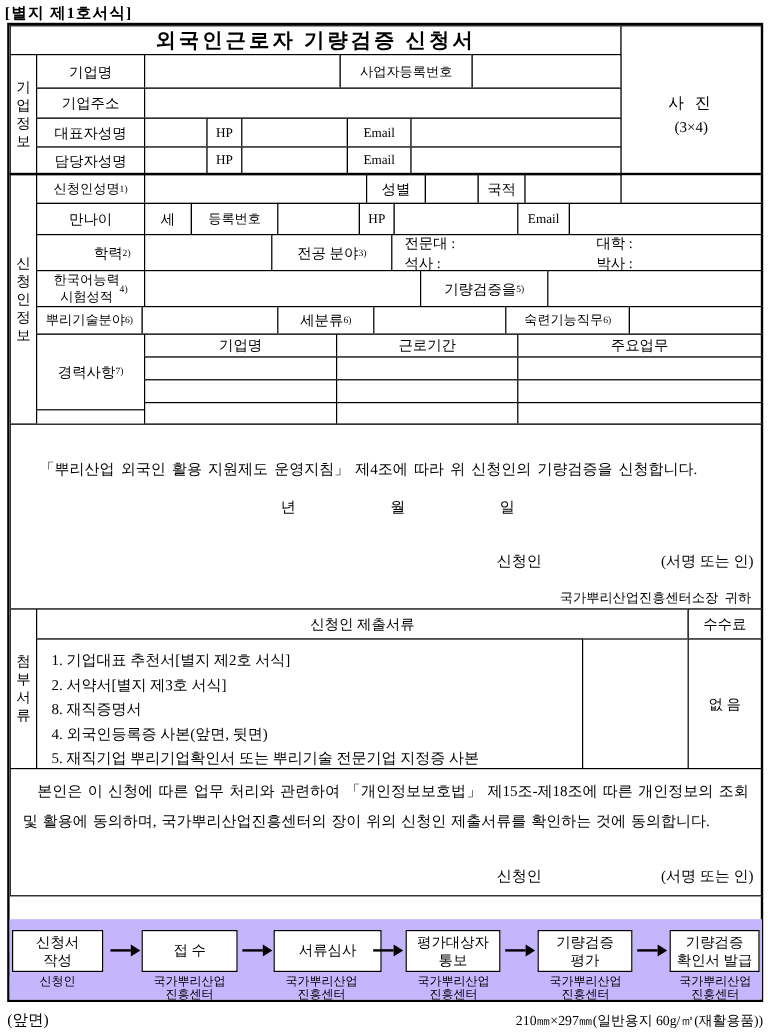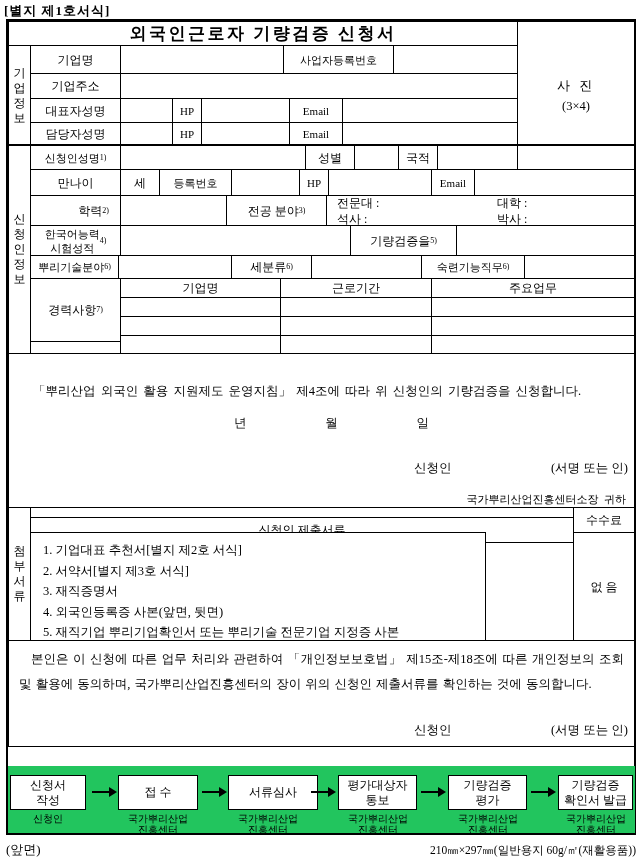--- a/index.html
+++ b/index.html
@@ -21,21 +21,21 @@
   .date-line{position:absolute;left:225px;top:62px;width:195px;display:flex;justify-content:space-between;font-size:12.5px;}
   .sign-row{position:absolute;left:0;width:100%;font-size:12.5px;}
   .sign-row .who{position:absolute;left:405px;}
   .sign-row .how{position:absolute;right:6px;}
   .recipient{position:absolute;right:8px;top:138px;font-size:11px;white-space:pre;}
   .items{flex-direction:column;align-items:flex-start;justify-content:flex-start;padding:7px 8px 0 12px;text-align:left;}
   .items div{line-height:20.5px;font-size:12.5px;white-space:nowrap;}
   .consent-cell{flex-direction:column;align-items:stretch;justify-content:flex-start;padding:6px 10px 0 10px;position:absolute;}
   .consent-text{font-size:12.5px;line-height:25px;text-align:justify;text-indent:12px;word-spacing:1px;}
   .band{background:#a9a9a9;font-weight:bold;letter-spacing:1px;border-top:2px solid #000;border-bottom:6px solid #14532d;font-size:12.5px;margin-top:48px;}
-  .flow-cell{background:#22c55e;}
+  .flow-cell{background:#c4b5fd;}
   .step-box{position:absolute;top:9px;height:35px;border:1px solid #000;box-sizing:border-box;display:flex;align-items:center;justify-content:center;text-align:center;font-size:12px;line-height:15px;background:#fff;}
   .actor{position:absolute;top:48px;text-align:center;font-size:10px;line-height:10.5px;}
   .arrow{position:absolute;top:25px;height:1.5px;background:#000;}
   .arrow:after{content:'';position:absolute;right:-8px;top:-4.5px;border-left:8px solid #000;border-top:5px solid transparent;border-bottom:5px solid transparent;}
   .hline{position:absolute;left:0;width:626px;height:2px;background:#000;z-index:4;}
   .footer-left{position:absolute;left:6px;top:841px;font-size:13px;}
   .footer-right{position:absolute;right:4px;top:843px;font-size:11.5px;}
 </style>
 </head>
 <body>
@@ -175,26 +175,26 @@
         <span class="who">신청인</span>
         <span class="how">(서명 또는 인)</span>
       </div>
       <div class="recipient">국가뿌리산업진흥센터소장  귀하</div>
     </div>
 
     <div class="cell side pre" style="left:0;top:486px;width:23px;height:134px;">첨
 부
 서
 류</div>
-    <div class="cell lbl" style="left:22px;top:486px;width:544px;height:26px;margin-top:10px;">신청인 제출서류</div>
+    <div class="cell lbl" style="left:22px;top:486px;width:544px;height:26px;">신청인 제출서류</div>
     <div class="cell lbl" style="left:565px;top:486px;width:62px;height:26px;">수수료</div>
     <div class="cell items" style="left:22px;top:511px;width:456px;height:109px;">
       <div>1. 기업대표 추천서[별지 제2호 서식]</div>
       <div>2. 서약서[별지 제3호 서식]</div>
-      <div>3. 재직증명서</div>
+      <div>8. 재직증명서</div>
       <div>4. 외국인등록증 사본(앞면, 뒷면)</div>
       <div>5. 재직기업 뿌리기업확인서 또는 뿌리기술 전문기업 지정증 사본</div>
     </div>
     <div class="cell" style="left:565px;top:511px;width:62px;height:109px;">없 음</div>
 
     <div class="cell consent-cell" style="left:0;top:619px;width:627px;height:107px;">
       <div class="consent-text">본인은 이 신청에 따른 업무 처리와 관련하여 「개인정보보호법」 제15조-제18조에 따른 개인정보의 조회 및 활용에 동의하며, 국가뿌리산업진흥센터의 장이 위의 신청인 제출서류를 확인하는 것에 동의합니다.</div>
       <div class="sign-row" style="top:82px;">
         <span class="who">신청인</span>
         <span class="how">(서명 또는 인)</span>

